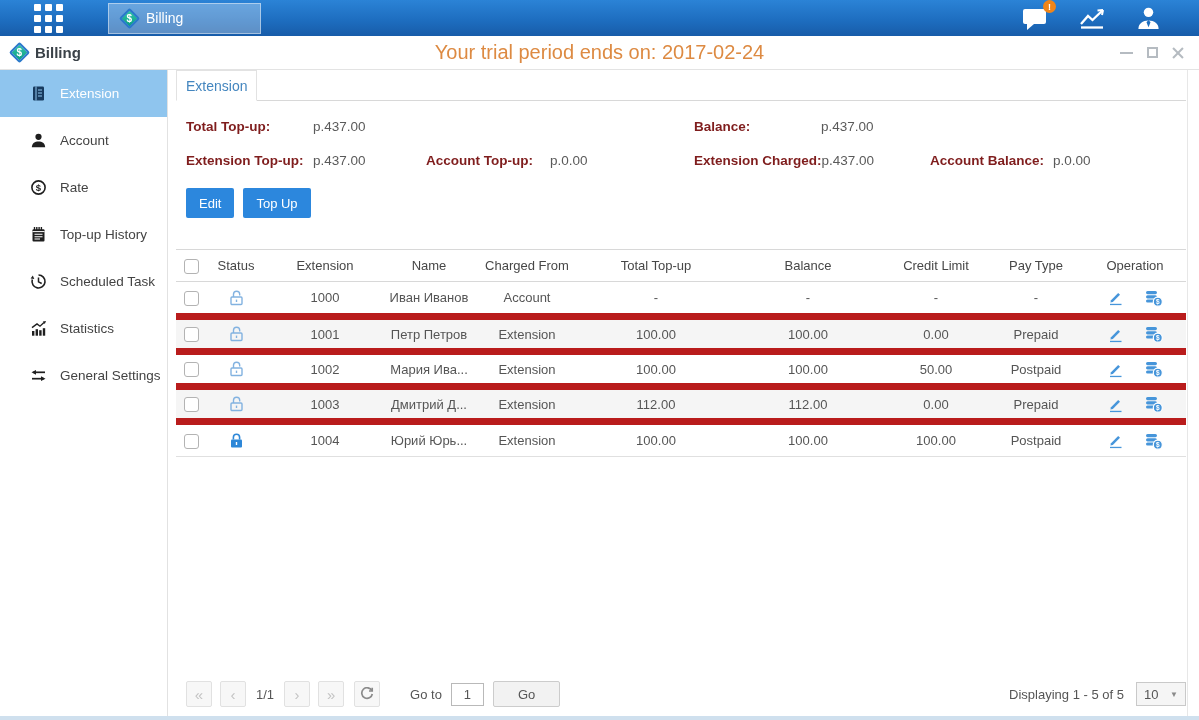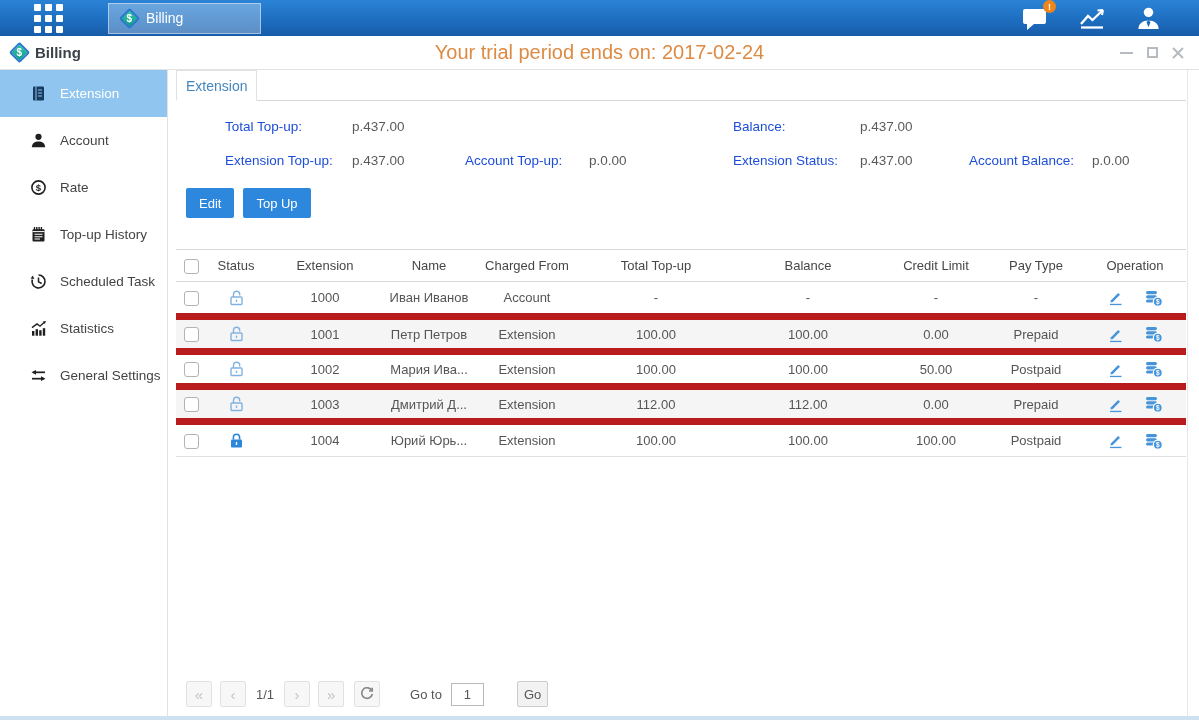--- a/index.html
+++ b/index.html
@@ -50,21 +50,21 @@
   .main-right-edge { position:absolute; top:0; bottom:0; right:11px; width:1px; background:#e7e7e7; }
 
   
   .tabstrip { height:31px; border-bottom:1px solid #d8d8d8; display:flex; }
   .tab { height:31px; margin-bottom:-1px; padding:0 9px; min-width:74px; display:flex; align-items:center; justify-content:center;
          background:#fff; border:1px solid #e2e2e2; border-bottom:1px solid #fff; color:#4486bf; font-size:14px; cursor:pointer; }
 
   
   .summary { margin-top:16px; padding-left:10px; display:grid; grid-template-columns:240px 268px 236px 1fr;
              grid-row-gap:14px; font-size:13.5px; line-height:20px; }
-  .sum-cell .sum-label { display:inline-block; min-width:127px; font-weight:normal; color:#1d4ed8;margin-left:39px; }
+  .sum-cell .sum-label { display:inline-block; min-width:127px; font-weight:bold; color:#7f1d1d; }
   .sum-cell .sum-value { color:#5a5a5a; }
   .c1 { grid-column:1; } .c2 { grid-column:2; } .c3 { grid-column:3; } .c4 { grid-column:4; }
 
   
   .actions { margin-top:17px; padding-left:10px; display:flex; gap:9px; }
   .btn-primary { background:#2c87dd; color:#fff; border:none; height:30px; padding:0 13px;
                  font-size:13px; font-family:inherit; border-radius:2px; cursor:pointer; }
 
   
   .table-wrap { margin-top:31px; }
@@ -87,22 +87,22 @@
   
   .pagination { margin-top:auto; margin-bottom:9px; display:flex; align-items:center; padding-left:10px; font-size:13px; color:#555; }
   .pg-btn { width:26px; height:26px; border:1px solid #e1e1e1; background:#f7f7f7; color:#c3c3c3;
             display:flex; align-items:center; justify-content:center; border-radius:2px; cursor:pointer;
             font-size:15px; line-height:1; margin-right:8px; }
   .pg-ind { margin:0 10px 0 2px; color:#555; }
   .pg-refresh { margin-left:2px; }
   .goto-label { margin-left:22px; }
   .goto-input { width:33px; height:23px; border:1px solid #b9b9b9; margin:0 9px; text-align:center;
                 font-size:13px; font-family:inherit; color:#555; }
-  .go-btn { height:26px; padding:0 6px; border:1px solid #cccccc; background:#f2f2f2; color:#555;
-            font-size:13px; font-family:inherit; border-radius:2px; cursor:pointer;margin-left:24px; }
+  .go-btn { height:26px; padding:0 24px; border:1px solid #cccccc; background:#f2f2f2; color:#555;
+            font-size:13px; font-family:inherit; border-radius:2px; cursor:pointer; }
   .pg-right { margin-left:auto; display:flex; align-items:center; }
   .page-size { margin-left:12px; width:50px; height:24px; border:1px solid #c9c9c9; background:#f5f5f5;
                display:flex; align-items:center; justify-content:space-between; padding:0 7px; cursor:pointer; color:#555; }
   .page-size .caret { font-size:8px; color:#8a8a8a; }
 
   .bottom-strip { position:absolute; left:0; right:0; bottom:0; height:4px; background:#cfe0ee; }
 
   .badge { position:absolute; top:-6px; right:-7px; width:13px; height:13px; border-radius:50%;
            background:#f08519; color:#fff; font-size:9px; font-weight:bold; display:flex;
            align-items:center; justify-content:center; }
@@ -254,21 +254,21 @@
         <div class="sum-cell c3">
           <span class="sum-label">Balance:</span><span class="sum-value">p.437.00</span>
         </div>
         <div class="sum-cell c1">
           <span class="sum-label">Extension Top-up:</span><span class="sum-value">p.437.00</span>
         </div>
         <div class="sum-cell c2">
           <span class="sum-label" style="min-width:124px">Account Top-up:</span><span class="sum-value">p.0.00</span>
         </div>
         <div class="sum-cell c3">
-          <span class="sum-label">Extension Status:</span><span class="sum-value">p.437.00</span>
+          <span class="sum-label">Extension Charged:</span><span class="sum-value">p.437.00</span>
         </div>
         <div class="sum-cell c4">
           <span class="sum-label" style="min-width:123px">Account Balance:</span><span class="sum-value">p.0.00</span>
         </div>
       </div>
 
       <div class="actions">
         <button class="btn-primary">Edit</button>
         <button class="btn-primary">Top Up</button>
       </div>
@@ -486,18 +486,25 @@
         <span class="pg-btn">»</span>
         <span class="pg-btn pg-refresh">
           <svg width="14" height="14" viewBox="0 0 14 14" fill="none" stroke="#8a8a8a" stroke-width="1.7">
             <path d="M11.8 3.6 A5.3 5.3 0 1 0 12.3 7"></path>
             <path d="M12.2 0.8 V4 H9"></path>
           </svg>
         </span>
         <span class="goto-label">Go to</span>
         <input class="goto-input" value="1" style="">
         <button class="go-btn">Go</button>
+        <div class="pg-right">
+          <span>Displaying 1 - 5 of 5</span>
+          <span class="page-size">
+            <span>10</span>
+            <span class="caret">▼</span>
+          </span>
+        </div>
       </div>
     </main>
   </div>
 
   <div class="bottom-strip"></div>
 </div>
 
 </body></html>

